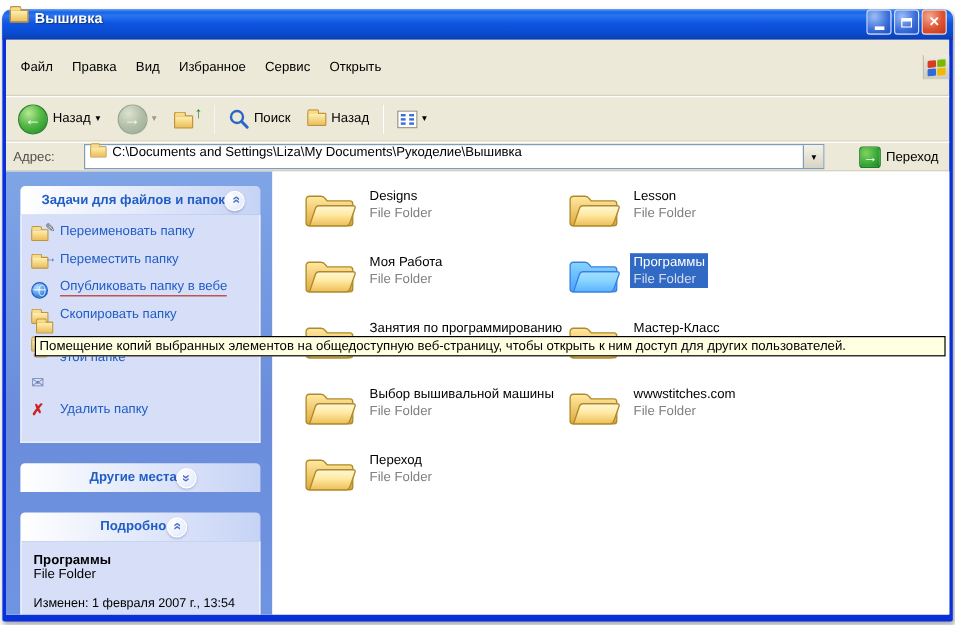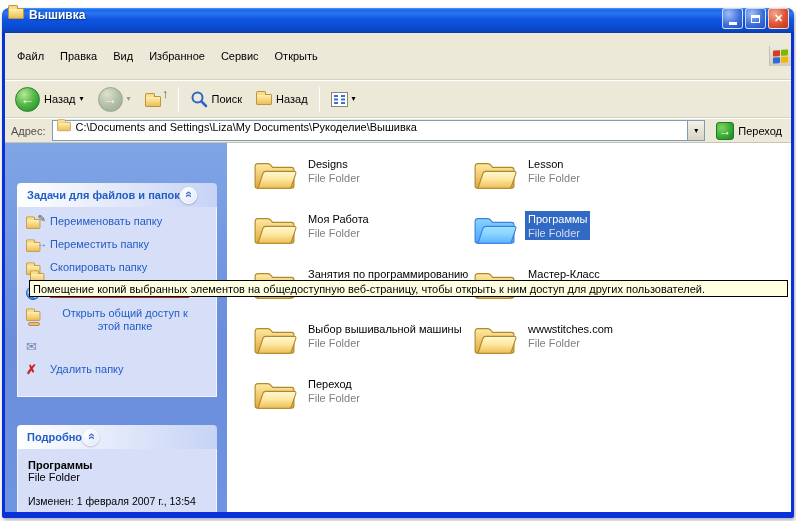--- a/index.html
+++ b/index.html
@@ -52,21 +52,21 @@
   .up-arrow { position:absolute; right:-2px; top:-4px; color:#1E8A26; font-weight:bold; font-size:13px; }
   .views-icon { display:block; }
 
   
   .mini-folder { position:relative; width:16px; height:11px; border:1px solid #C19439; border-radius:1px;
                  background:linear-gradient(180deg,#FFF0B0,#EDBE58); display:inline-block; }
   .mini-folder::before { content:''; position:absolute; top:-4px; left:-1px; width:8px; height:3px;
                  background:#F7DD8A; border:1px solid #C19439; border-bottom:none; border-radius:2px 2px 0 0; }
 
   
-  .addressbar { flex:0 0 25px; display:flex; align-items:center; gap:6px; padding:0 4px 0 6px;
+  .addressbar { flex:0 0 25px; display:flex; align-items:center; gap:24px; padding:0 4px 0 6px;
                 border-top:1px solid #fff; border-bottom:1px solid #C9C5B2; }
   .addr-label { color:#52504a; }
   .addr-input { flex:1; height:21px; background:#fff; border:1px solid #7F9DB9; display:flex; align-items:flex-start;
                 padding-left:3px; gap:4px; cursor:text; }
   .addr-input .mini-folder { transform:scale(.85); }
   .addr-text { flex:1; white-space:nowrap; overflow:hidden; }
   .addr-drop { width:17px; height:19px; display:flex; align-items:center; justify-content:center;
                background:linear-gradient(180deg,#F4F2E8,#D8D4C4); border-left:1px solid #7F9DB9; cursor:pointer; }
   .go-btn { display:flex; align-items:center; gap:4px; padding:0 5px; cursor:pointer; }
   .go-icon { width:18px; height:18px; border-radius:3px; display:flex; align-items:center; justify-content:center;
@@ -75,32 +75,32 @@
 
   
   .content { flex:1; display:flex; position:relative; min-height:0; background:#fff; }
 
   
   .sidebar { flex:0 0 222px; background:linear-gradient(180deg,#7FA5E6 0%,#6A8CDB 55%,#6F94E2 100%);
              padding:12px 10px 0 12px; overflow:hidden; }
   .panel { width:200px; margin-bottom:17px; }
   .panel-header { height:24px; border-radius:4px 4px 0 0; padding:0 5px 0 10px;
                   background:linear-gradient(90deg,#FFFFFF 0%,#C6D3F5 100%);
-                  display:flex; align-items:center; justify-content:flex-start;
-                  color:#215DC6; font-weight:bold; cursor:pointer;margin-top:28px; }
+                  display:flex; align-items:center; justify-content:center;
+                  color:#215DC6; font-weight:bold; cursor:pointer; }
   .chevron { width:17px; height:17px; border-radius:50%; border:1px solid #fff;
              background:radial-gradient(circle at 30% 30%, #fff, #DCE6FA);
              color:#4D6FC7; display:flex; align-items:center; justify-content:center;
              box-shadow:0 1px 2px rgba(10,20,80,.25); cursor:pointer; }
   .chevron span { font-size:12px; font-weight:bold; letter-spacing:-1px; transform:rotate(-90deg); display:block; }
   .chevron.down span { transform:rotate(90deg); }
   .panel-body { background:#D6DFF7; border:1px solid #F2F5FD; border-top:none; padding:8px 4px 10px 8px; }
   .task-item { display:flex; align-items:flex-start; gap:6px; margin-bottom:7px; color:#215DC6;
                cursor:pointer; line-height:13px; }
-  .task-item .label { max-width:150px;text-align:center; }
+  .task-item .label { max-width:150px; }
   .task-item.hovered .label { border-bottom:1px solid #B5342A; }
   .task-icon { flex:0 0 18px; position:relative; height:16px; }
   .task-icon .mini-folder { transform:scale(.9); transform-origin:left top; margin-top:4px; }
   .ovr { position:absolute; font-size:10px; line-height:10px; }
   .ovr-pencil { right:-2px; top:-1px; color:#555; }
   .ovr-arrow { right:-3px; top:1px; color:#2E6BD6; font-weight:bold; }
   .icon-copy .mini-folder:nth-child(2) { position:absolute; left:4px; top:8px; }
   .globe { width:14px; height:14px; border-radius:50%; margin-top:2px;
            background:radial-gradient(circle at 35% 30%, #BFE0FF, #3E8EE8 60%, #1B5FBE);
            border:1px solid #1B5FBE; display:inline-block; position:relative; }
@@ -278,42 +278,50 @@
           </div>
           <div class="panel-body">
             <div class="task-item">
               <span class="task-icon"><span class="mini-folder"></span><span class="ovr ovr-pencil">✎</span></span>
               <span class="label">Переименовать папку</span>
             </div>
             <div class="task-item">
               <span class="task-icon"><span class="mini-folder"></span><span class="ovr ovr-arrow">→</span></span>
               <span class="label">Переместить папку</span>
             </div>
-            <div class="task-item">
-              <span class="task-icon icon-copy"><span class="mini-folder"></span><span class="mini-folder"></span></span>
-              <span class="label">Скопировать папку</span>
-            </div>
             <div class="task-item hovered">
               <span class="task-icon"><span class="globe"></span></span>
               <span class="label">Опубликовать папку в вебе</span>
             </div>
             <div class="task-item">
+              <span class="task-icon icon-copy"><span class="mini-folder"></span><span class="mini-folder"></span></span>
+              <span class="label">Скопировать папку</span>
+            </div>
+            <div class="task-item">
               <span class="task-icon"><span class="mini-folder"></span><span class="hand"></span></span>
               <span class="label">Открыть общий доступ к этой папке</span>
             </div>
             <div class="task-item">
               <span class="task-icon"><span class="env">✉</span></span>
             </div>
             <div class="task-item">
               <span class="task-icon"><span class="delx">✗</span></span>
               <span class="label">Удалить папку</span>
             </div>
           </div>
         </div>
 
+        <div class="panel">
+          <div class="panel-header">
+            <span>Другие места</span>
+            <span class="chevron down">
+                <span>»</span>
+              </span>
+          </div>
+        </div>
 
         <div class="panel">
           <div class="panel-header">
             <span>Подробно</span>
             <span class="chevron">
                 <span>»</span>
               </span>
           </div>
           <div class="panel-body details-body">
             <div class="details-name">Программы</div>

